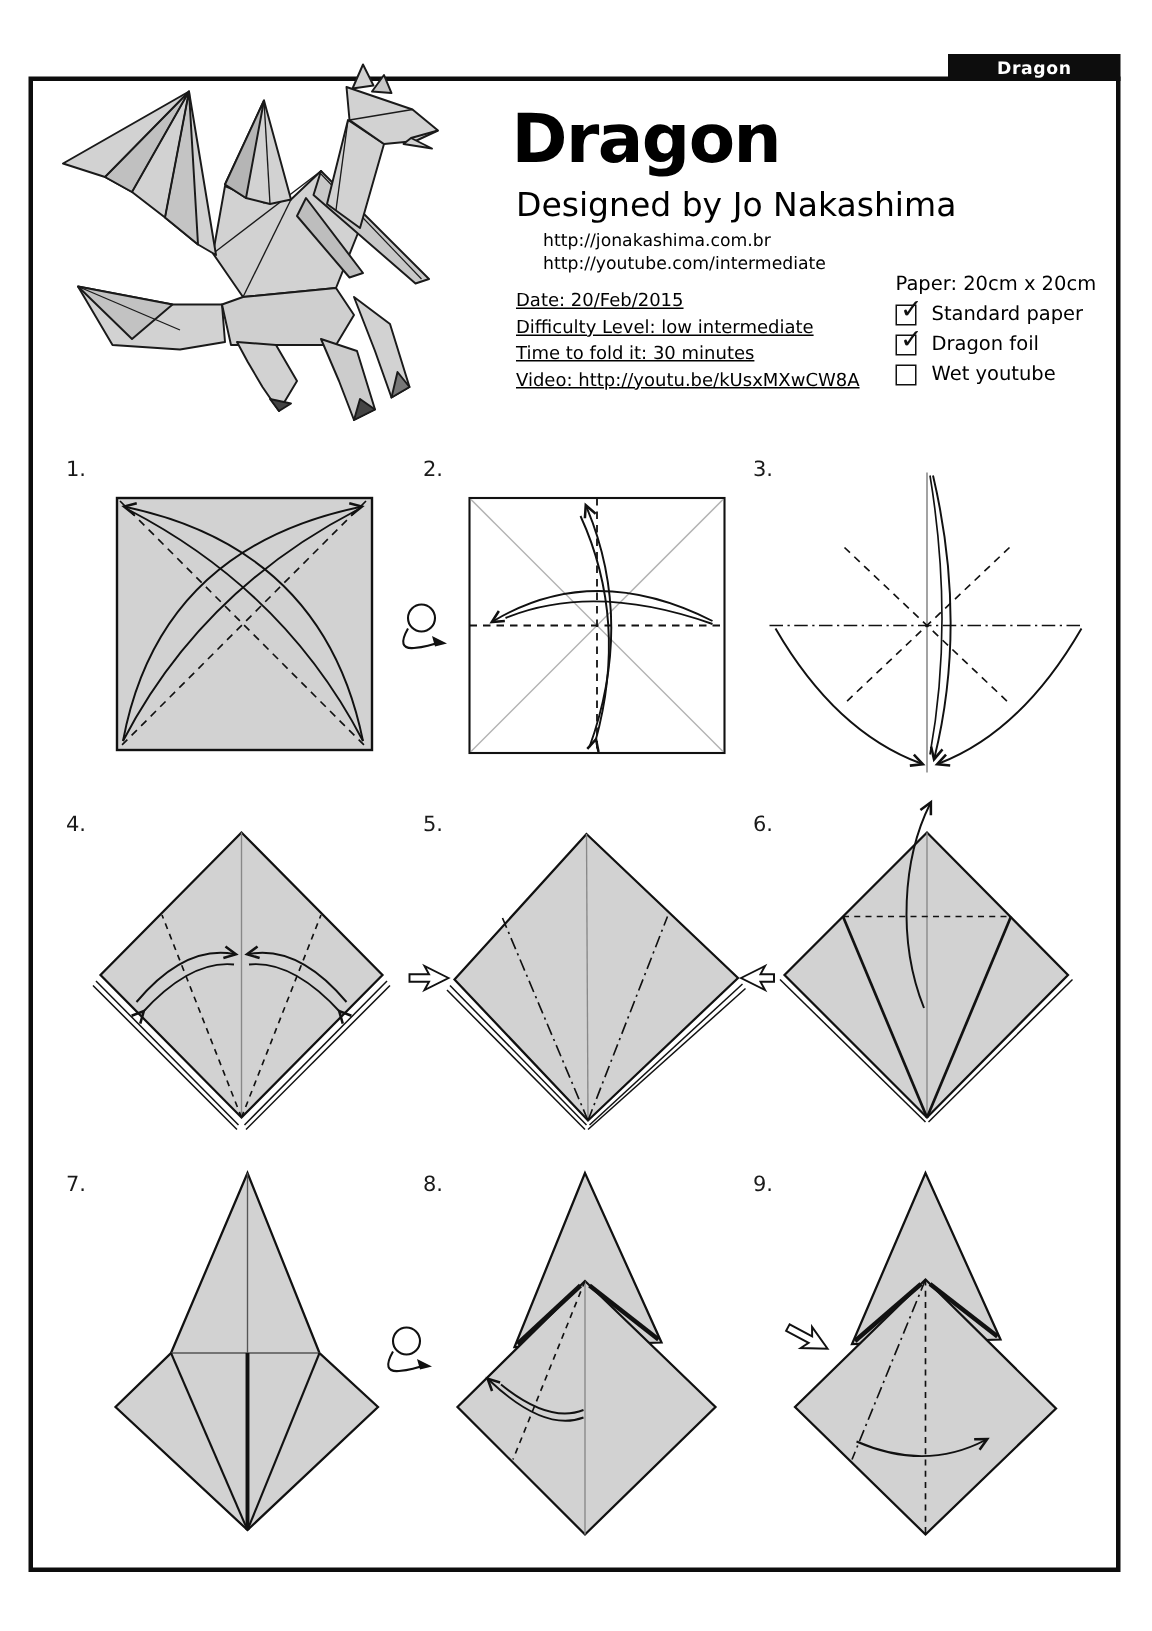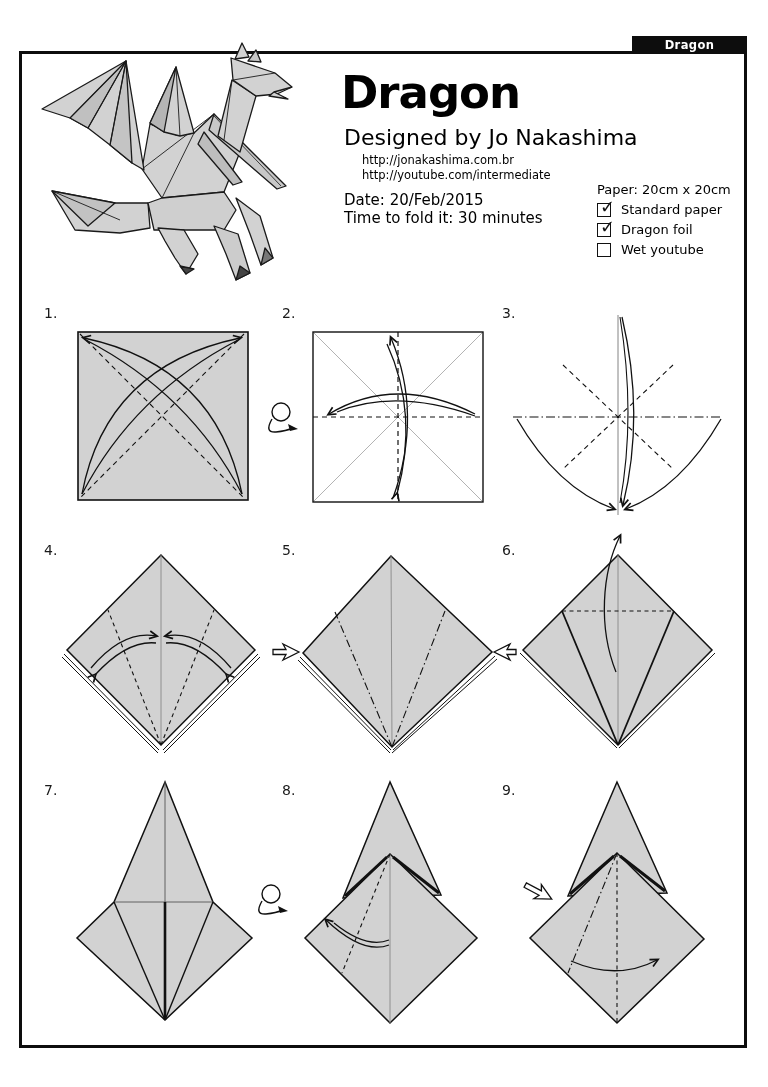--- a/index.html
+++ b/index.html
@@ -12,21 +12,21 @@
   .abs{position:absolute;}
   
   .frame{left:19px;top:51px;width:728px;height:997px;border:3px solid #0d0d0d;box-sizing:border-box;background:#fff;}
   
   .tab{left:632px;top:36px;width:115px;height:18px;background:#0d0d0d;color:#fff;
        font-size:11.5px;font-weight:bold;text-align:center;line-height:18px;letter-spacing:.4px;}
   
   .title{left:341px;top:66px;font-size:45px;font-weight:bold;letter-spacing:-1px;}
   .subtitle{left:344px;top:125px;font-size:22px;font-weight:normal;}
   .links{left:362px;top:153px;font-size:11.5px;line-height:15px;}
-  .details{left:344px;top:192px;font-size:15px;line-height:17.5px;}
+  .details{left:344px;top:192px;font-size:12px;line-height:17.5px;text-decoration:underline;}
   .paper-size{left:597px;top:182px;font-size:13px;}
   .paper-opts{left:597px;top:201px;font-size:13px;}
   .opt-row{position:relative;height:20px;}
   .opt-box{position:absolute;left:0;top:2px;width:14px;height:14px;border:1.6px solid #111;background:#fff;box-sizing:border-box;}
   .opt-check{position:absolute;left:2px;top:-7px;font-size:18px;font-weight:bold;color:#111;line-height:20px;}
   .opt-label{position:absolute;left:24px;top:1px;white-space:nowrap;}
   
   .stepnum{font-size:14px;color:#1a1a1a;}
   svg{display:block;}
 </style>
@@ -86,21 +86,23 @@
 </svg>
 
 <div class="abs title">Dragon</div>
 <div class="abs subtitle">Designed by Jo Nakashima</div>
 <div class="abs links">
   <div>http://jonakashima.com.br</div>
   <div>http://youtube.com/intermediate</div>
 </div>
 <div class="abs details">
   <div>Date: 20/Feb/2015</div>
+  <div>Difficulty Level: low intermediate</div>
   <div>Time to fold it: 30 minutes</div>
+  <div>Video: http://youtu.be/kUsxMXwCW8A</div>
 </div>
 
 <div class="abs paper-size">Paper: 20cm x 20cm</div>
 <div class="abs paper-opts">
   <div class="opt-row">
     <span class="opt-box">
       <span class="opt-check">✓</span>
     </span>
     <span class="opt-label">Standard paper</span>
   </div>

